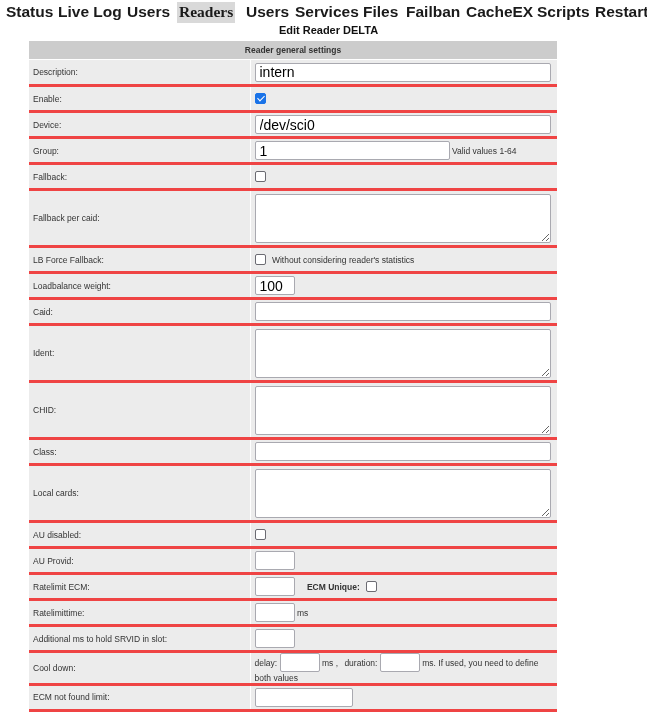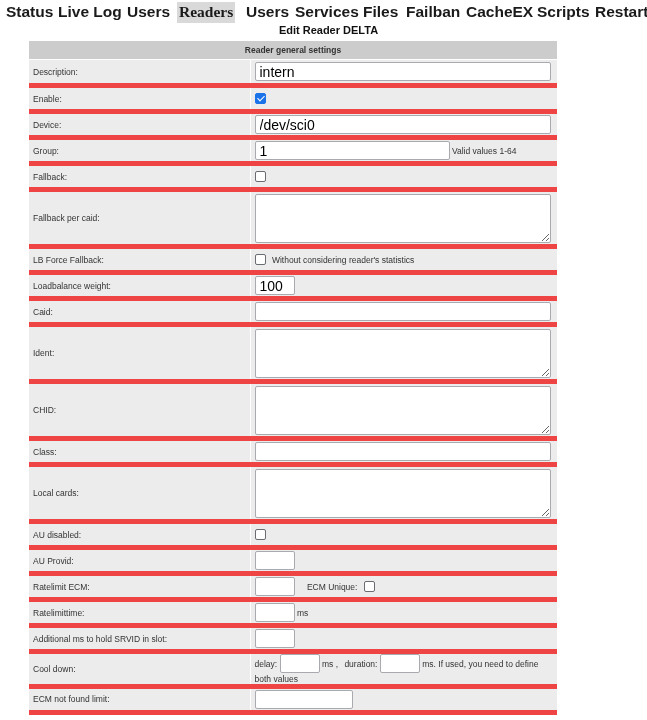--- a/index.html
+++ b/index.html
@@ -3,38 +3,38 @@
   <meta charset="utf-8">
   <style>
     html, body { margin: 0; padding: 0; background: #ffffff; }
     body { width: 647px; height: 720px; overflow: hidden; font-family: "Liberation Sans", sans-serif; position: relative; }
     .menu { position: absolute; top: 0; left: 0; width: 647px; height: 23px; white-space: nowrap; }
     .menu a { position: absolute; top: 2px; font-weight: bold; font-size: 15.5px; color: #1a1a1a; text-decoration: none; padding: 1px 2px 2px 2px; line-height: 18px; }
     .menu a.active { background: #d9d9d9; font-family: Liberation Serif, serif; }
     .page-title { position: absolute; top: 23px; left: 0; width: 647px; text-align: center; font-weight: bold; font-size: 11px; color: #111; line-height: 14px; padding-left: 10px; box-sizing: border-box; }
     table.config { position: absolute; top: 41px; left: 29px; width: 528px; border-collapse: collapse; font-size: 8.5px; color: #333; }
     table.config th { background: #cccccc; height: 18px; font-weight: bold; font-size: 8.5px; color: #333; text-align: center; padding: 0; border-bottom: 1px solid #ffffff; }
-    table.config td { background: #ececec; border-bottom: 5px solid #ef4444; padding: 0; vertical-align: middle; }
+    table.config td { background: #ececec; border-bottom: 3px solid #ef4444; padding: 0; vertical-align: middle; }
     table.config td.label { width: 221px; padding-left: 4px; border-right: 1px solid #ffffff; box-sizing: border-box; }
     table.config td.value { padding-left: 4px; }
     .row-26 { height: 26px; }
     .row-27 { height: 26px; margin-left: 40px; }
     .row-57 { height: 57px; }
     input.txt { box-sizing: border-box; height: 19px; border: 1px solid #a9a9b0; border-radius: 2px; background: #fff; font-family: "Liberation Sans", sans-serif; font-size: 14px; color: #000; padding: 0 4px; margin: 0; vertical-align: middle; }
     .w-full { width: 296px; }
     .w-group { width: 195px; }
     .w-small { width: 40px; }
     .w-ecmnf { width: 98px; }
     textarea.ta { box-sizing: border-box; width: 296px; height: 49px; border: 1px solid #a9a9b0; border-radius: 2px; background: #fff; resize: both; margin: 0; vertical-align: middle; display: block; }
     .cb { display: inline-block; width: 11px; height: 11px; box-sizing: border-box; border: 1.5px solid #6b6b72; border-radius: 2px; background: #fff; vertical-align: middle; position: relative; }
     .cb.checked { background: #1a73e8; border-color: #1a73e8; }
     .cb.checked::after { content: ""; position: absolute; left: 3px; top: 0px; width: 3px; height: 6px; border: solid #fff; border-width: 0 1.5px 1.5px 0; transform: rotate(45deg); }
     .hint { font-size: 8.5px; color: #333; vertical-align: middle; }
     .gap4 { margin-left: 4px; }
-    .gap10 { margin-left: 10px; }
+    .gap10 { margin-left: 10px; font-weight: bold; }
   </style>
 </head>
 <body>
 
 <div class="menu">
   <a href="#" style="left:4px">Status</a>
   <a href="#" style="left:56px">Live Log</a>
   <a href="#" style="left:125px">Users</a>
   <a href="#" class="active" style="left:177px">Readers</a>
   <a href="#" style="left:244px">Users</a>

